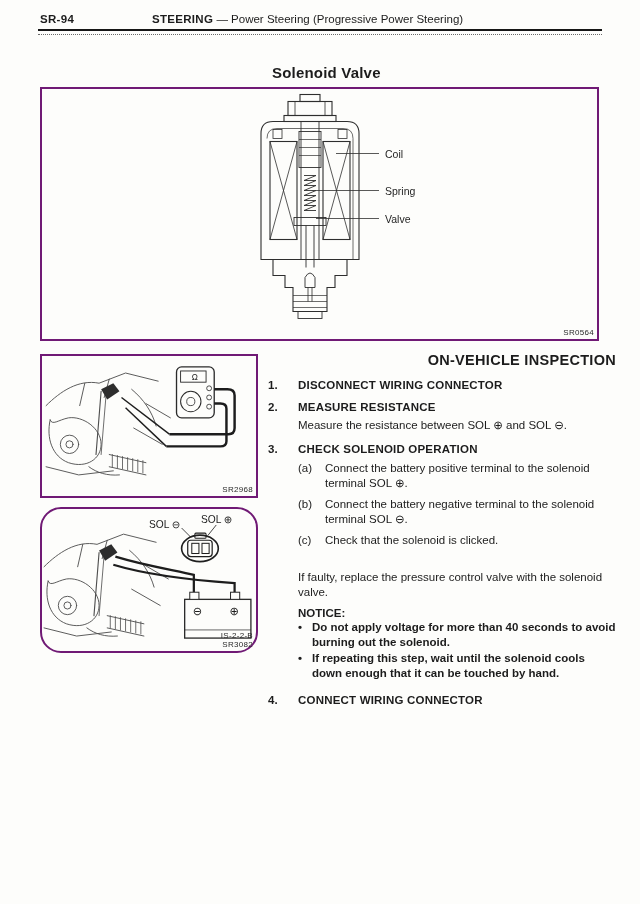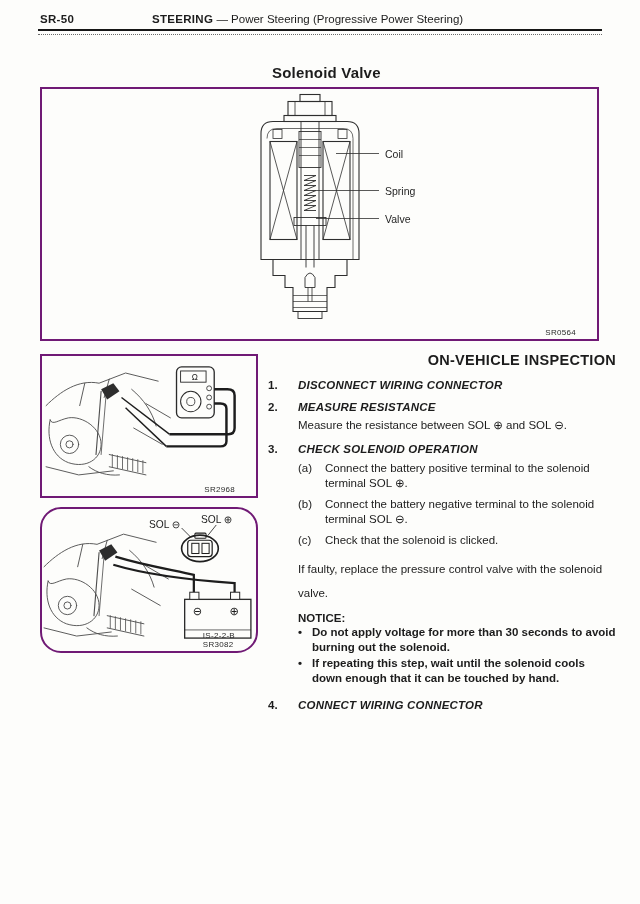--- a/index.html
+++ b/index.html
@@ -19,51 +19,51 @@
   
   .title-main { position:absolute; left:273px; top:41px; font-size:14.5px; font-weight:bold; letter-spacing:.3px; }
   .title-sub  { position:absolute; left:272px; top:64px; font-size:15px; font-weight:bold; letter-spacing:.2px; }
   
   .frame { position:absolute; border:2px solid #701a75; background:#fdfdfb; }
   .frame-main { left:40px; top:87px;  width:555px; height:250px; }
   .frame-f1   { left:40px; top:354px; width:214px; height:140px; }
   .frame-f2   { left:40px; top:507px; width:214px; height:142px;border-radius:21px; }
   .fig-svg { display:block; width:100%; height:100%; }
   .fig-code {
-    position:absolute; right:21px; bottom:2px;
-    font-size:8px; color:#2a2a2a; letter-spacing:.3px; text-align:left; line-height:9px;
+    position:absolute; right:3px; bottom:2px;
+    font-size:8px; color:#2a2a2a; letter-spacing:.3px; text-align:right; line-height:9px;
   }
   svg text { font-family:"Liberation Sans", sans-serif; }
   
   .insp { position:absolute; left:268px; top:352px; width:348px; font-size:11.5px; }
   .insp-title { font-size:14.5px; font-weight:bold; letter-spacing:.3px; margin:0 0 11px 0;text-align:right; }
   .step { display:flex; margin:0 0 10px 0; }
   .step-num { flex:none; width:30px; font-weight:bold; }
   .step-content { flex:1; }
-  .step-title { font-weight:bold; letter-spacing:.2px;font-style:italic; }
+  .step-title { font-weight:bold; letter-spacing:.2px; }
   .step-body { margin-top:4px; line-height:16px; }
   .step-spec { margin-top:3px; font-weight:bold; }
   .step-spec .spec-value { margin-left:13px; }
   .substep { display:flex; margin-top:6px; line-height:15px; }
   .substep-label { flex:none; width:27px; }
   .substep-text { flex:1; }
-  .after-note { margin-top:9px; line-height:24px; }
+  .after-note { margin-top:22px; line-height:15px; }
   .notice-title { margin-top:7px; font-weight:bold; }
   .notice-item { display:flex; margin-top:1px; font-weight:bold; line-height:15px; }
   .notice-bullet { flex:none; width:14px; }
   .notice-text { flex:1; }
   .step-last { margin-top:13px; }
 </style>
 </head>
 <body>
 
 <div class="page">
 
   <div class="header">
-    <span class="page-code">SR-50</span>
+    <span class="page-code">SR-94</span>
     <span class="section-title">
       <span class="section-bold">STEERING</span>
       <span>—  Power Steering (Progressive Power Steering)</span>
     </span>
   </div>
   <div class="rule-thick"></div>
   <div class="rule-dotted"></div>
 
   <div class="title-sub">Solenoid Valve</div>
 
@@ -220,21 +220,21 @@
         <div class="substep">
           <span class="substep-label">(c)</span>
           <span class="substep-text">Check that the solenoid is clicked.</span>
         </div>
 
         <div class="after-note">If faulty, replace the pressure control valve with the solenoid valve.</div>
 
         <div class="notice-title">NOTICE:</div>
         <div class="notice-item">
           <span class="notice-bullet">•</span>
-          <span class="notice-text">Do not apply voltage for more than 30 seconds to avoid burning out the solenoid.</span>
+          <span class="notice-text">Do not apply voltage for more than 40 seconds to avoid burning out the solenoid.</span>
         </div>
         <div class="notice-item">
           <span class="notice-bullet">•</span>
           <span class="notice-text">If repeating this step, wait until the solenoid cools down enough that it can be touched by hand.</span>
         </div>
       </span>
     </div>
 
     <div class="step step-last">
       <span class="step-num">4.</span>

